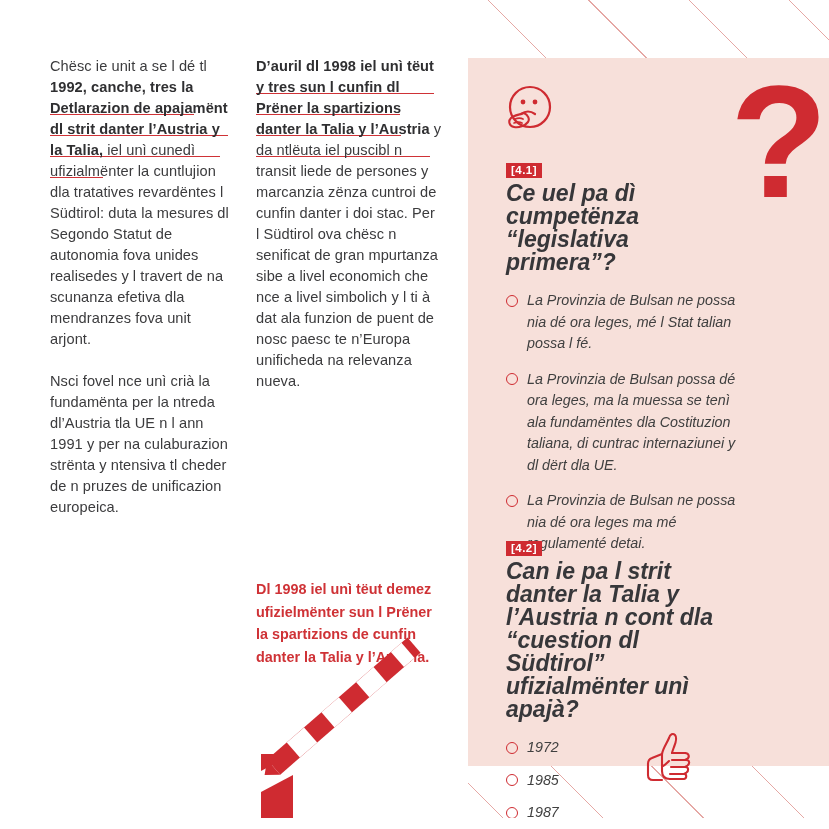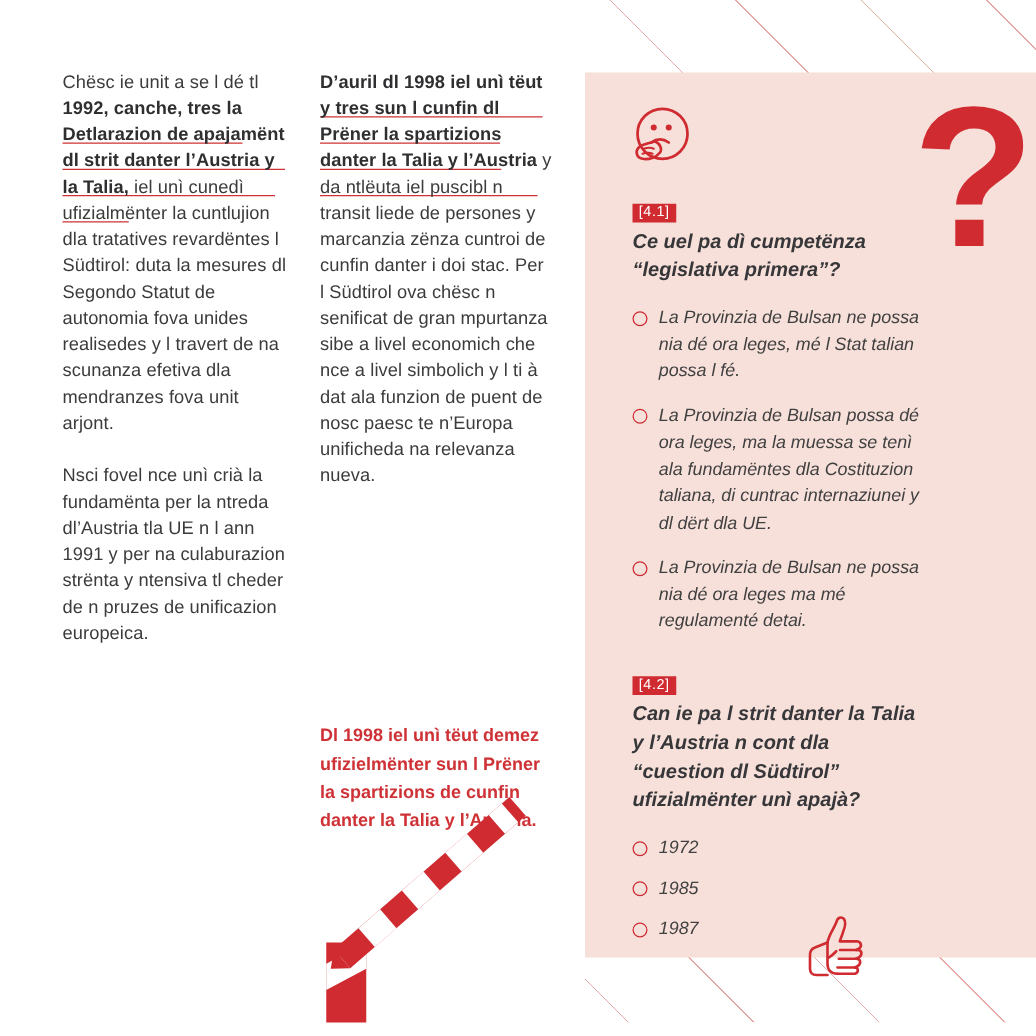--- a/index.html
+++ b/index.html
@@ -98,31 +98,31 @@
 
   .question-block { position: absolute; left: 38px; width: 230px; }
   #q-41 { top: 102px; }
   #q-42 { top: 480px; }
 
   .badge {
     display: inline-block;
     background: #cf2b31;
     color: #ffffff;
     font-size: 11.5px;
-    font-weight: normal;
+    font-weight: bold;
     letter-spacing: .04em;
     padding: 1.5px 5px 2px 5px;
     font-family: "Liberation Sans", sans-serif;
     margin-bottom: 4px;
   }
 
   .q-text {
     font-style: italic;
     font-weight: bold;
-    font-size: 16px;
+    font-size: 23px;
     line-height: 23px;
     color: #37373a;
     margin-bottom: 16px;
   }
 
   .option {
     position: relative;
     font-style: italic;
     font-size: 14.3px;
     line-height: 21.5px;

